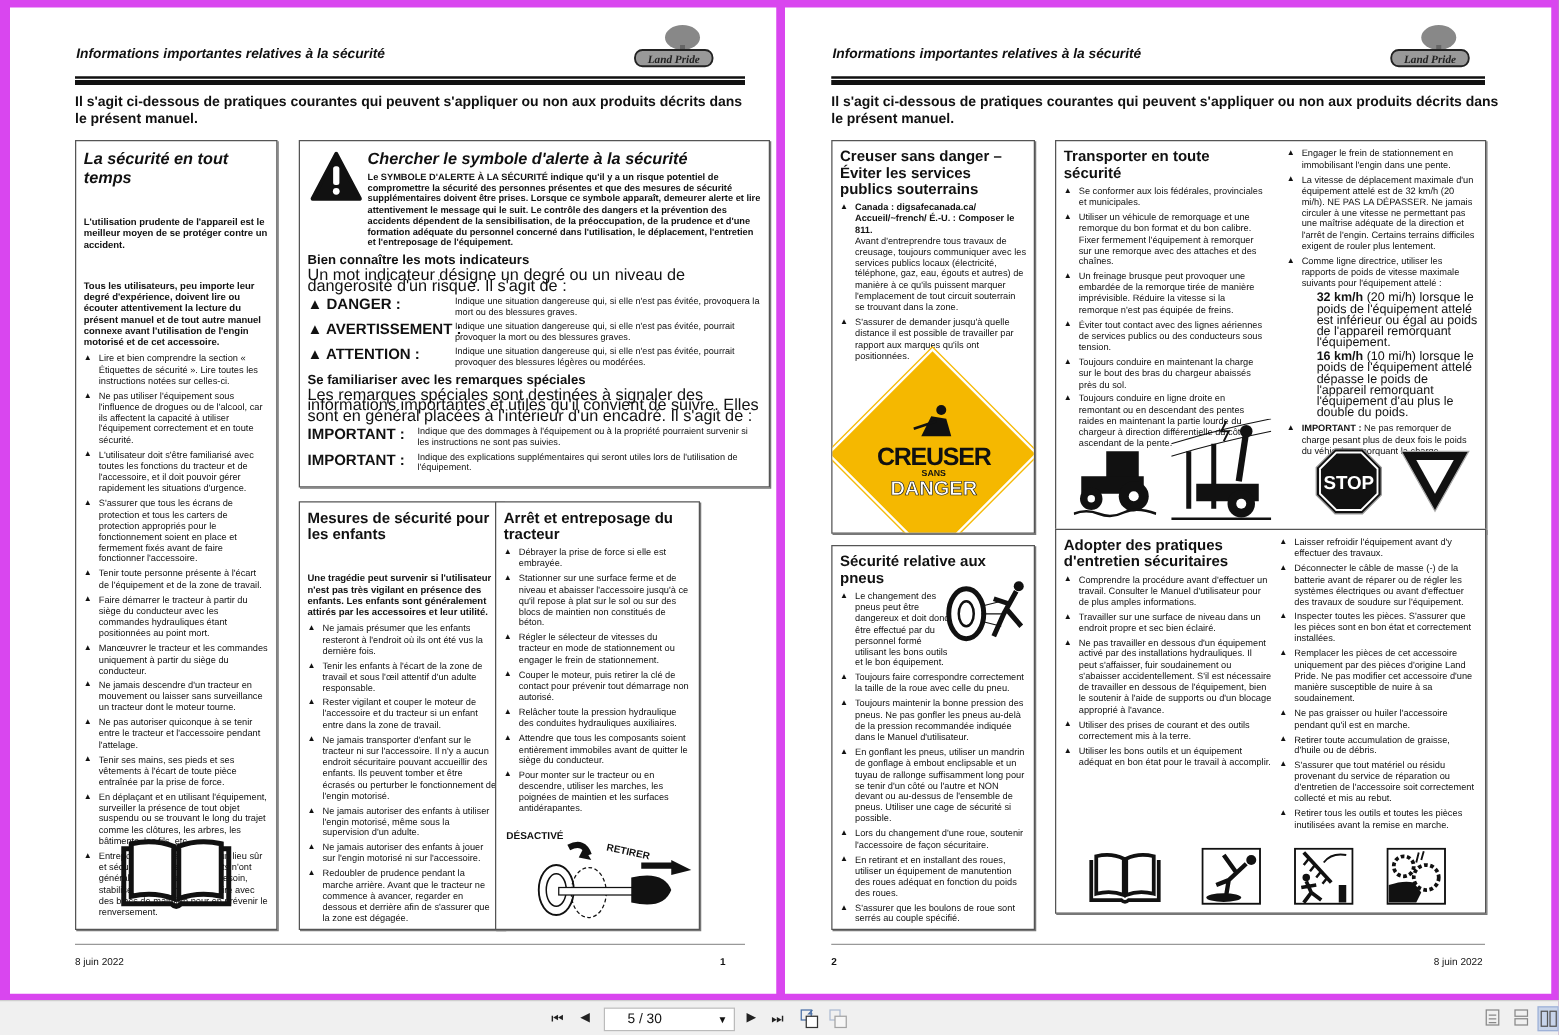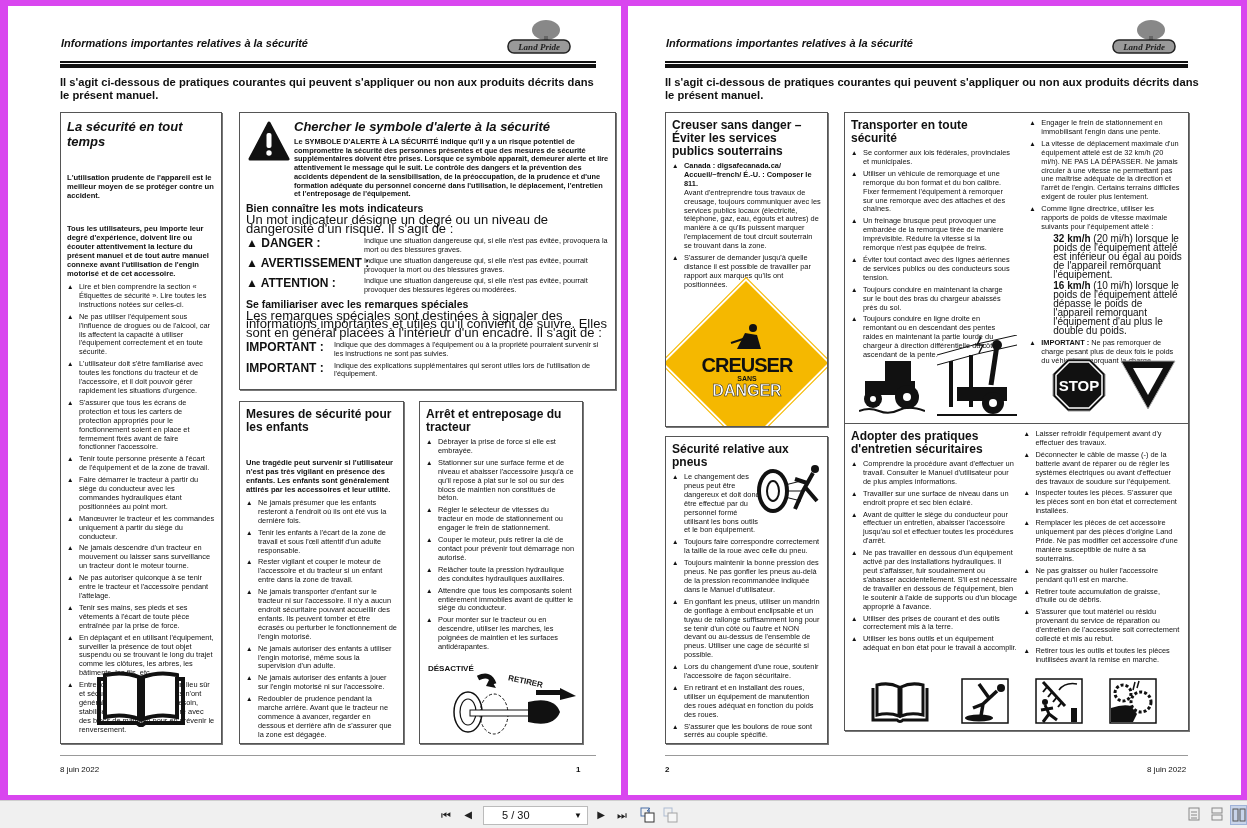--- a/index.html
+++ b/index.html
@@ -121,21 +121,21 @@
         <li>Ne jamais présumer que les enfants resteront à l'endroit où ils ont été vus la dernière fois.</li>
         <li>Tenir les enfants à l'écart de la zone de travail et sous l'œil attentif d'un adulte responsable.</li>
         <li>Rester vigilant et couper le moteur de l'accessoire et du tracteur si un enfant entre dans la zone de travail.</li>
         <li>Ne jamais transporter d'enfant sur le tracteur ni sur l'accessoire. Il n'y a aucun endroit sécuritaire pouvant accueillir des enfants. Ils peuvent tomber et être écrasés ou perturber le fonctionnement de l'engin motorisé.</li>
         <li>Ne jamais autoriser des enfants à utiliser l'engin motorisé, même sous la supervision d'un adulte.</li>
         <li>Ne jamais autoriser des enfants à jouer sur l'engin motorisé ni sur l'accessoire.</li>
         <li>Redoubler de prudence pendant la marche arrière. Avant que le tracteur ne commence à avancer, regarder en dessous et derrière afin de s'assurer que la zone est dégagée.</li>
       </ul>
     </div>
 
-    <div class="box" style="left:411px; top:395px; width:164px; height:343px;">
+    <div class="box" style="left:388px; top:395px; width:164px; height:343px;">
       <h2>Arrêt et entreposage du tracteur</h2>
       <ul class="tri">
         <li>Débrayer la prise de force si elle est embrayée.</li>
         <li>Stationner sur une surface ferme et de niveau et abaisser l'accessoire jusqu'à ce qu'il repose à plat sur le sol ou sur des blocs de maintien non constitués de béton.</li>
         <li>Régler le sélecteur de vitesses du tracteur en mode de stationnement ou engager le frein de stationnement.</li>
         <li>Couper le moteur, puis retirer la clé de contact pour prévenir tout démarrage non autorisé.</li>
         <li>Relâcher toute la pression hydraulique des conduites hydrauliques auxiliaires.</li>
         <li>Attendre que tous les composants soient entièrement immobiles avant de quitter le siège du conducteur.</li>
         <li>Pour monter sur le tracteur ou en descendre, utiliser les marches, les poignées de maintien et les surfaces antidérapantes.</li>
       </ul>
@@ -272,32 +272,31 @@
       </ul>
     </div>
 
     <div class="box" style="left:216px; top:417px; width:345px; height:308px;">
       <div style="display:flex; gap:6px;">
         <div style="width:168px;">
           <h2>Adopter des pratiques d'entretien sécuritaires</h2>
           <ul class="tri">
             <li>Comprendre la procédure avant d'effectuer un travail. Consulter le Manuel d'utilisateur pour de plus amples informations.</li>
             <li>Travailler sur une surface de niveau dans un endroit propre et sec bien éclairé.</li>
-            <li>Avant de quitter le siège du conducteur pour effectuer un entretien, abaisser l'accessoire jusqu'au sol et effectuer toutes les procédures d'arrêt.</li>
             <li>Ne pas travailler en dessous d'un équipement activé par des installations hydrauliques. Il peut s'affaisser, fuir soudainement ou s'abaisser accidentellement. S'il est nécessaire de travailler en dessous de l'équipement, bien le soutenir à l'aide de supports ou d'un blocage approprié à l'avance.</li>
             <li>Utiliser des prises de courant et des outils correctement mis à la terre.</li>
             <li>Utiliser les bons outils et un équipement adéquat en bon état pour le travail à accomplir.</li>
           </ul>
         </div>
         <div style="width:160px;">
           <ul class="tri">
             <li>Laisser refroidir l'équipement avant d'y effectuer des travaux.</li>
             <li>Déconnecter le câble de masse (-) de la batterie avant de réparer ou de régler les systèmes électriques ou avant d'effectuer des travaux de soudure sur l'équipement.</li>
             <li>Inspecter toutes les pièces. S'assurer que les pièces sont en bon état et correctement installées.</li>
-            <li>Remplacer les pièces de cet accessoire uniquement par des pièces d'origine Land Pride. Ne pas modifier cet accessoire d'une manière susceptible de nuire à sa souterrains.</li>
+            <li>Remplacer les pièces de cet accessoire uniquement par des pièces d'origine Land Pride. Ne pas modifier cet accessoire d'une manière susceptible de nuire à sa soudainement.</li>
             <li>Ne pas graisser ou huiler l'accessoire pendant qu'il est en marche.</li>
             <li>Retirer toute accumulation de graisse, d'huile ou de débris.</li>
             <li>S'assurer que tout matériel ou résidu provenant du service de réparation ou d'entretien de l'accessoire soit correctement collecté et mis au rebut.</li>
             <li>Retirer tous les outils et toutes les pièces inutilisées avant la remise en marche.</li>
           </ul>
         </div>
       </div>
       <svg style="position:absolute; left:24px; top:258px;" width="62" height="42" viewBox="0 0 62 42">
         <path d="M4 6 L4 38 L28 38 Q31 41 34 38 L58 38 L58 6" fill="none" stroke="#111" stroke-width="3"></path>
         <path d="M8 3 Q20 0 30 5 L30 34 Q20 30 8 33 Z" fill="#fff" stroke="#111" stroke-width="3"></path>

